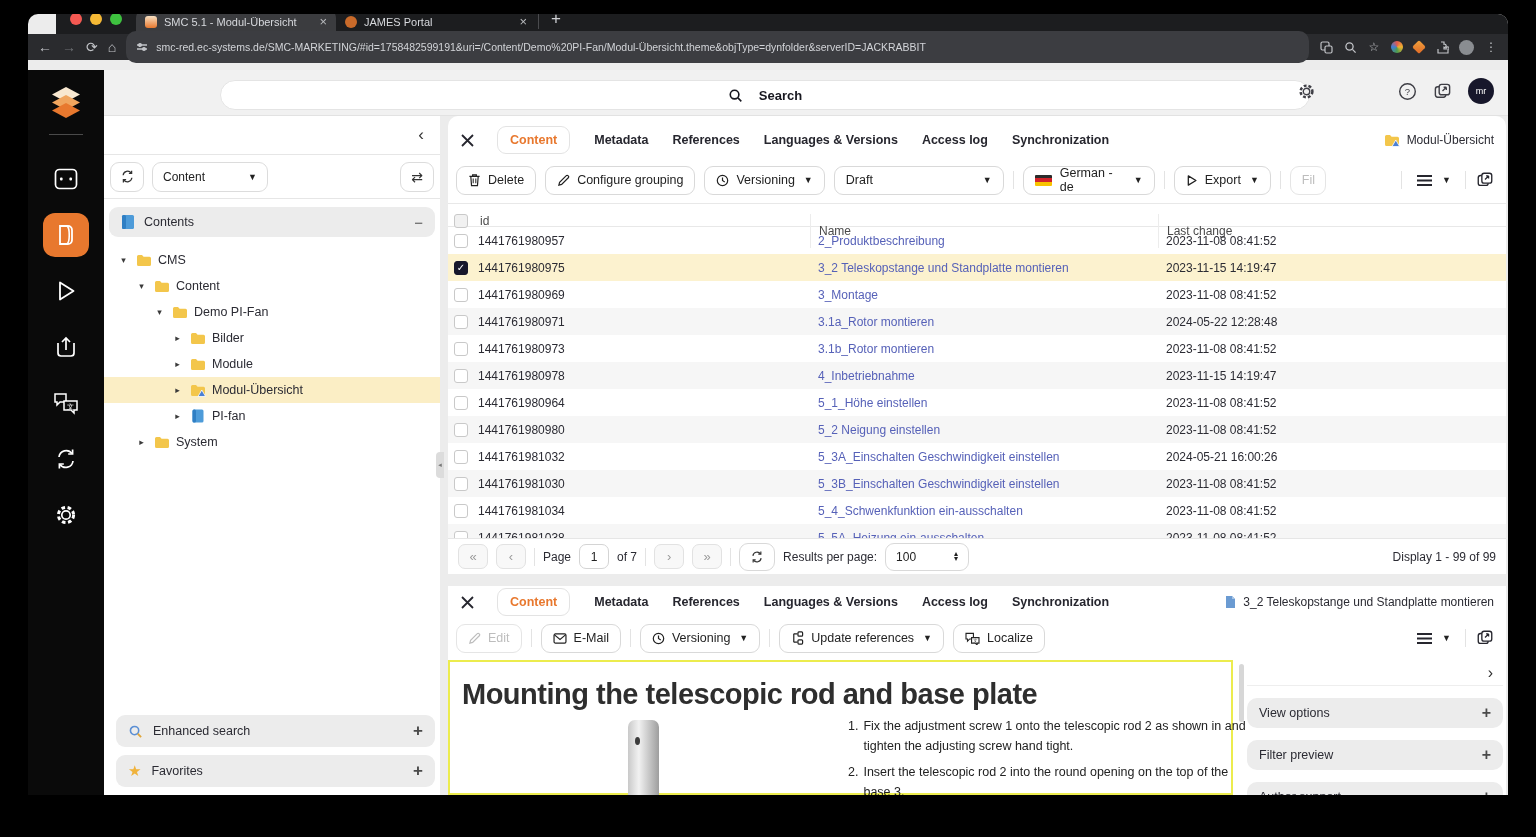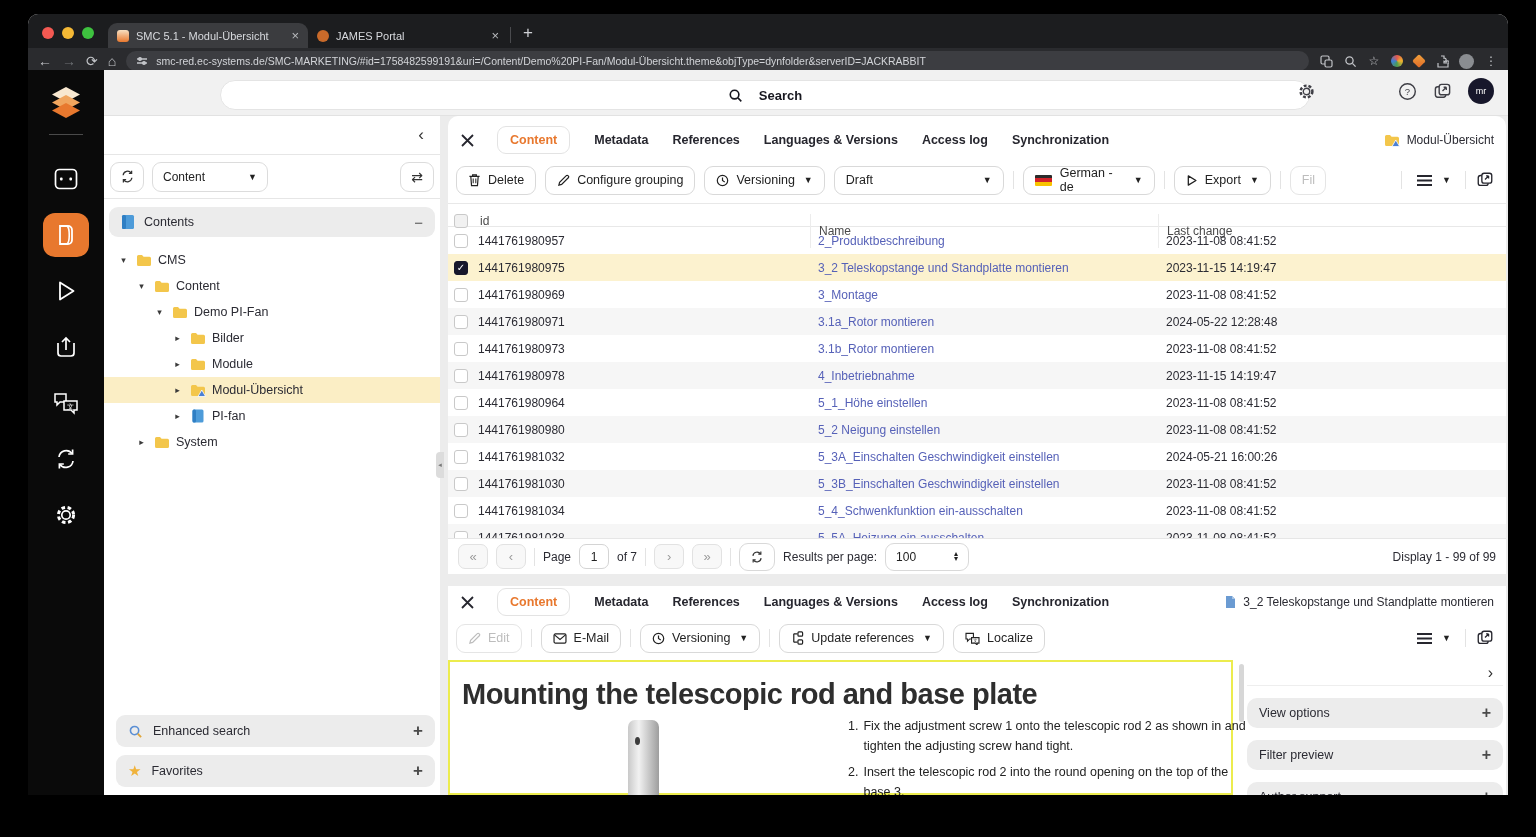--- a/index.html
+++ b/index.html
@@ -1,36 +1,36 @@
 <!DOCTYPE html>
 <html><head>
 <meta charset="utf-8">
 <style>
   * { margin:0; padding:0; box-sizing:border-box; }
   html,body { width:1536px; height:837px; background:#000; font-family:"Liberation Sans", sans-serif; overflow:hidden; }
   body { position:relative; }
   .window { position:absolute; left:28px; top:14px; width:1480px; height:781px; border-radius:10px 10px 0 0; overflow:hidden; background:#ececec; }
 
   
-  .tabstrip { height:34px; background:#1c1d1f; display:flex; align-items:flex-end; }
+  .tabstrip { height:20px; background:#1c1d1f; display:flex; align-items:flex-end;margin-left:28px; }
   .traffic { display:flex; gap:8px; padding:0 14px 9px 14px; }
   .light { width:12px; height:12px; border-radius:50%; }
   .light.red{background:#f45952;} .light.yellow{background:#f5b935;} .light.green{background:#3ec23f;}
   .btab { width:200px; height:25px; border-radius:9px 9px 0 0; display:flex; align-items:center; gap:7px; padding:0 9px; font-size:11px; color:#d7d9dd; white-space:nowrap; overflow:hidden; }
   .btab.active { background:#3b3c3f; }
   .btab .fava { width:12px; height:12px; border-radius:3px; background:linear-gradient(180deg,#f7e0c2,#e8782e); flex:none;}
   .btab .favb { width:12px; height:12px; border-radius:6px; background:#c96a2a; flex:none;}
   .btab .ttl { flex:1; overflow:hidden; text-overflow:ellipsis; }
   .btab .tclose { color:#b9bbbe; font-size:13px; }
   .tabdiv { width:1px; height:16px; background:#4a4b4e; margin:0 2px 5px 2px; }
   .newtab { color:#cfd1d5; font-size:17px; margin:0 0 5px 10px; }
   .urlbar { height:26px; background:#2a2b2e; display:flex; align-items:center; padding:0 10px; gap:10px; }
   .navico { color:#c2c4c8; font-size:14px; line-height:1; }
   .navico.dim { color:#6f7275; }
-  .urlpill { flex:1; height:20px; background:#3c3d41; border-radius:10px; display:flex; align-items:center; padding:4px 10px; gap:8px; color:#d2d4d8; font-size:10.5px; white-space:nowrap; overflow:hidden; }
+  .urlpill { flex:1; height:20px; background:#3c3d41; border-radius:10px; display:flex; align-items:center; padding:16px 10px; gap:8px; color:#d2d4d8; font-size:10.5px; white-space:nowrap; overflow:hidden; }
   .chrome-right { display:flex; align-items:center; gap:10px; }
   .cricon { width:14px; height:14px; display:flex; align-items:center; justify-content:center; color:#c2c4c8; font-size:12px; }
   .ext-dot { width:12px; height:12px; border-radius:50%; background:conic-gradient(#e4584d,#f0b32e,#4c9b4f,#3f7fd6,#e4584d); }
   .ext-pencil { width:12px; height:12px; background:linear-gradient(135deg,#f0a23c,#e06a27); border-radius:2px; transform:rotate(45deg) scale(.8); }
   .bavatar { width:15px; height:15px; border-radius:50%; background:#8a8d91; }
 
   
   .appheader { position:absolute; left:76px; top:56px; right:0; height:46px; background:#f1f1f1; border-bottom:1px solid #e2e2e2; }
   .searchpill { position:absolute; left:116px; top:10px; width:1090px; height:30px; background:#fff; border:1px solid #e4e4e4; border-radius:16px; display:flex; align-items:center; justify-content:center; gap:8px; }
   .searchpill span { font-size:13px; font-weight:bold; color:#17171f;margin-left:8px; }

